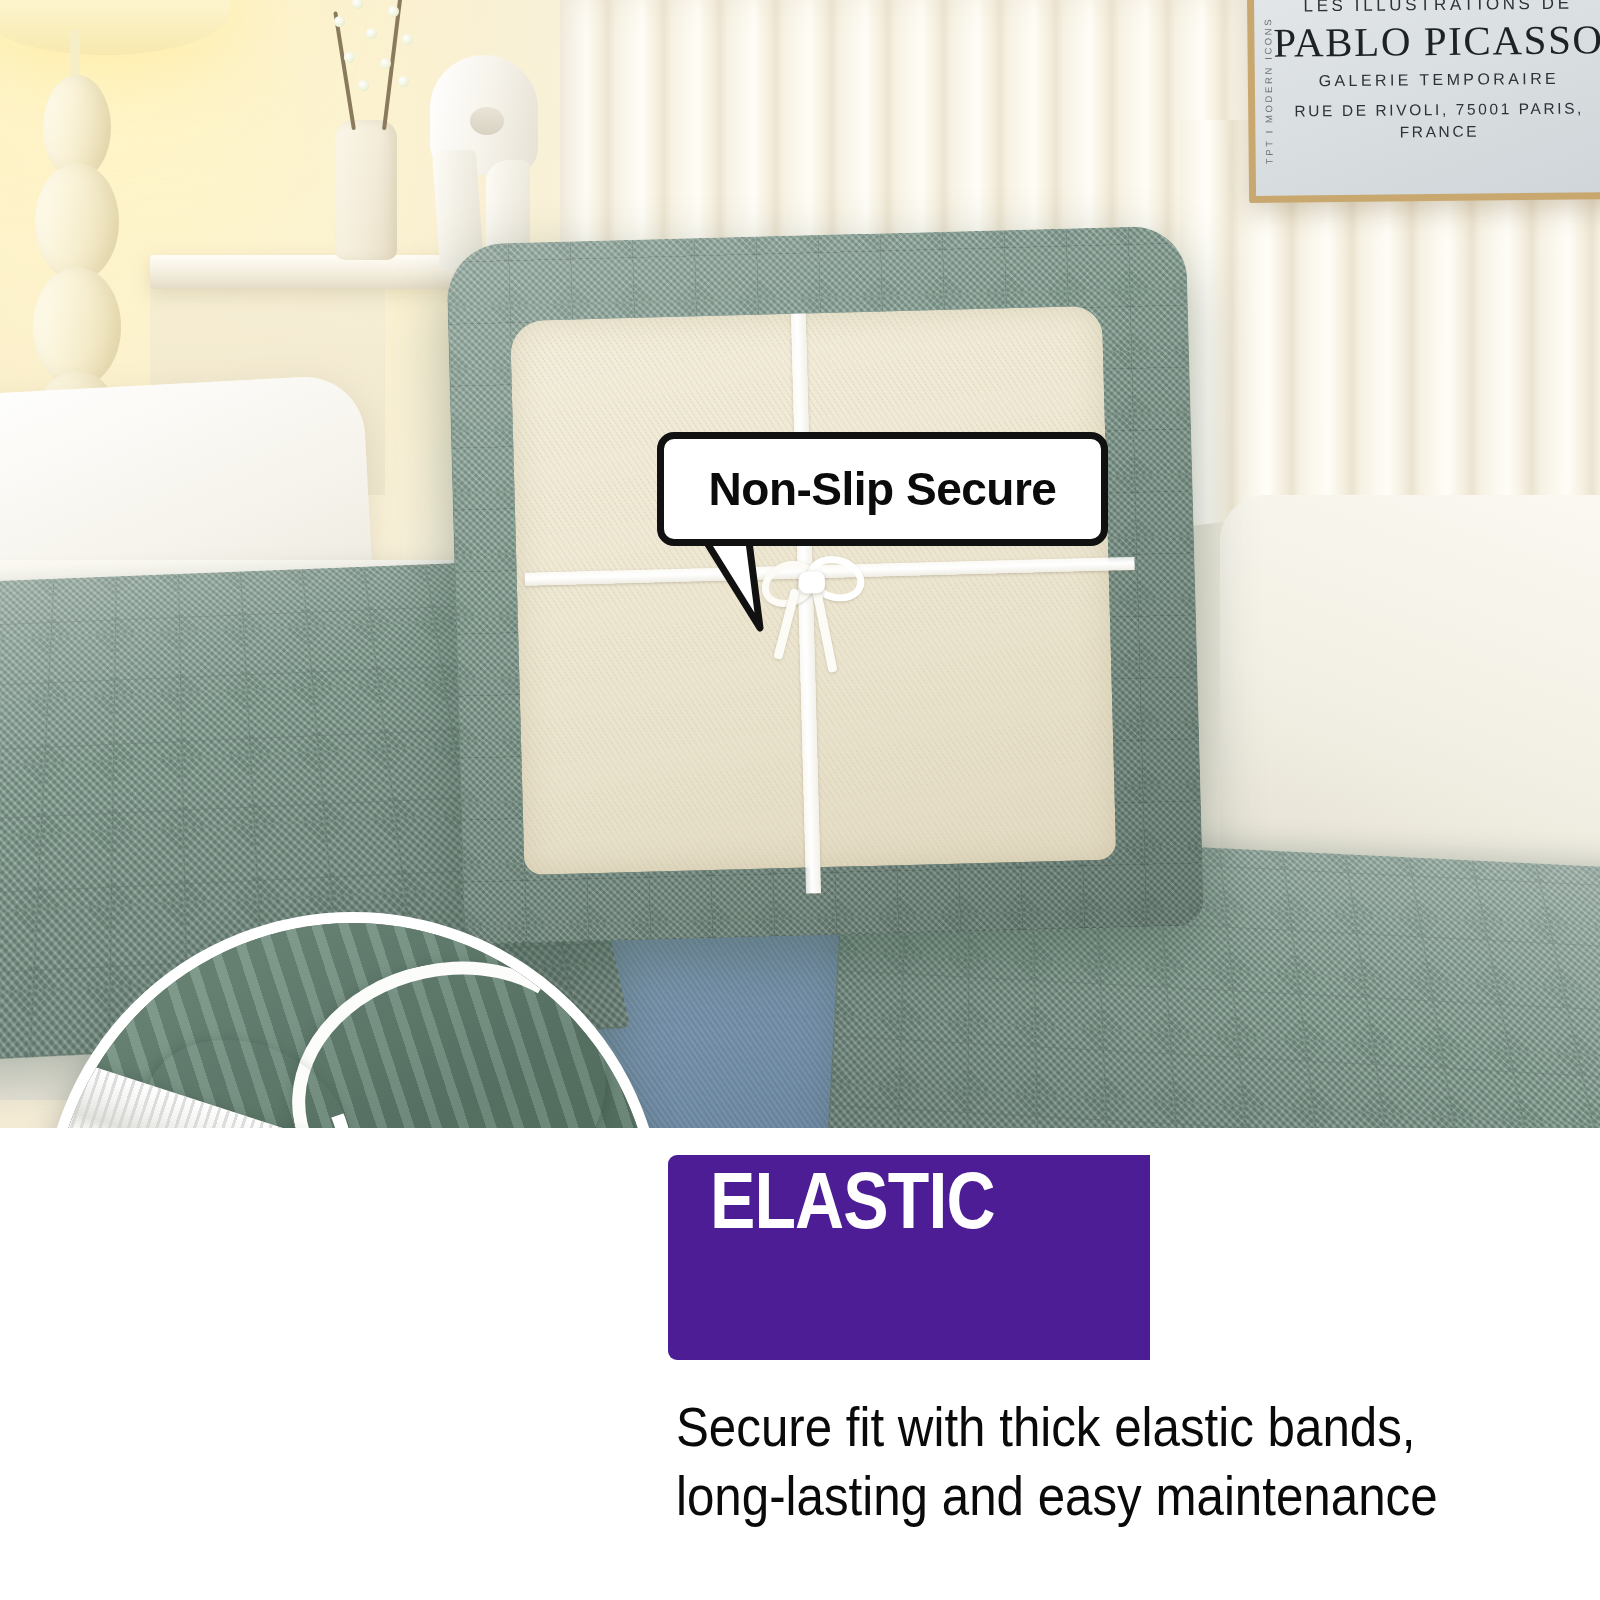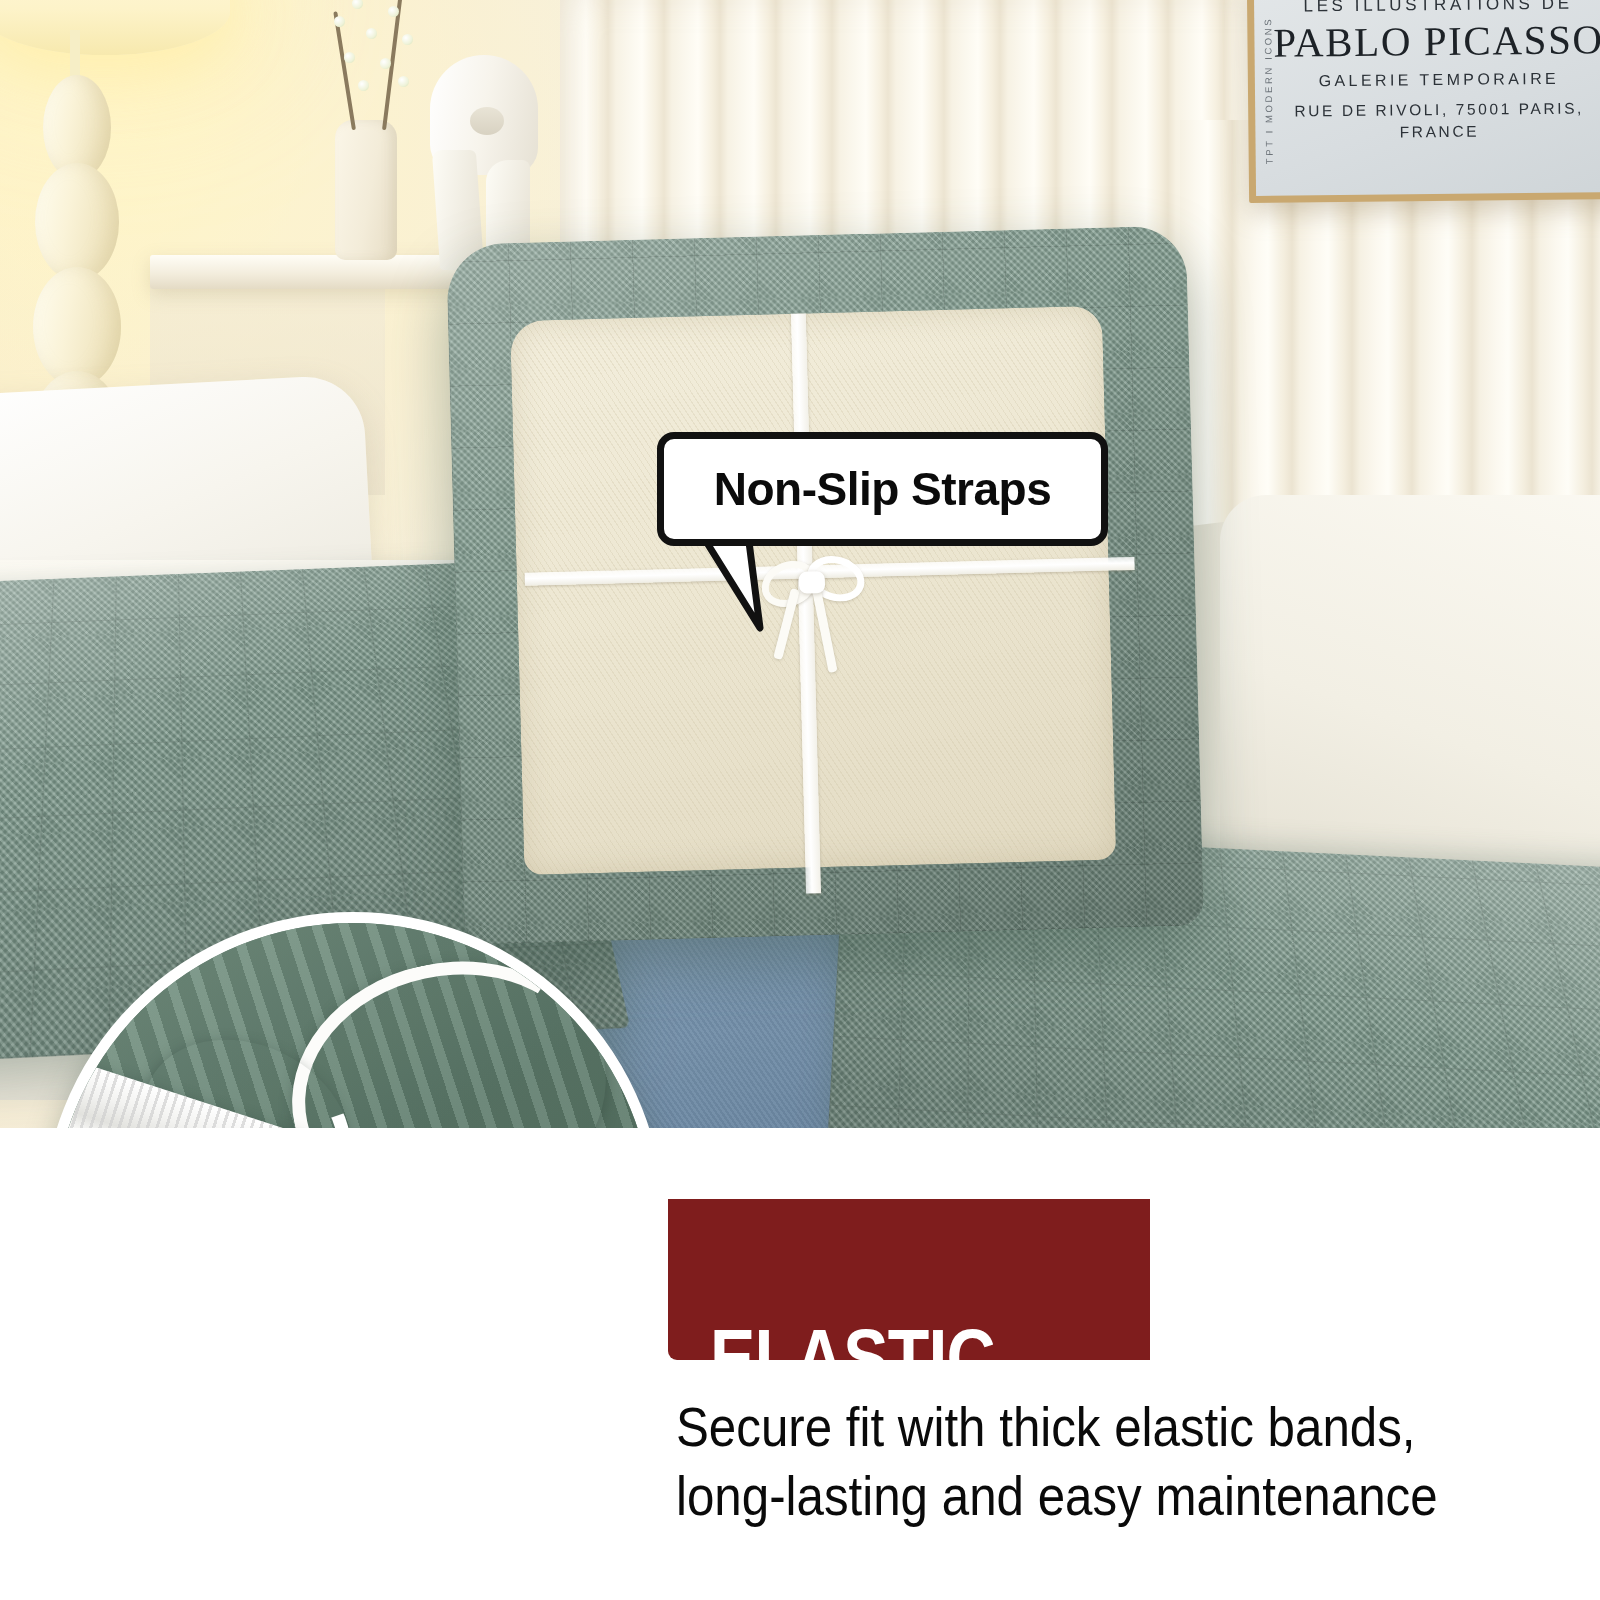--- a/index.html
+++ b/index.html
@@ -192,21 +192,21 @@
   .rb1{left:238px;top:40px;width:290px;height:230px;transform:rotate(-12deg);
         border-color:#FCFCFA transparent #FCFCFA #FCFCFA;}
   .rb2{left:86px;top:122px;width:190px;height:140px;transform:rotate(26deg);
         border-color:transparent #FFFFFF #FFFFFF transparent;}
 
   
   .panel{position:absolute;left:0;top:1128px;width:1600px;height:472px;background:#FFFFFF;}
 
   .banner{position:absolute;left:668px;top:1155px;width:892px;height:205px;
         border-radius:9px;overflow:hidden;display:flex;}
-  .banner-teal{width:54%;height:100%;background:#7f1d1d;display:flex;align-items:flex-end;margin-top:44px;}
+  .banner-teal{width:54%;height:100%;background:#4c1d95;display:flex;align-items:flex-start;}
   .banner-teal span{color:#FFFFFF;font-size:79px;font-weight:700;letter-spacing:-1px;
         margin-left:42px;transform:scaleX(.86);transform-origin:left center;}
   .banner-white{flex:1;height:100%;background:#FFFFFF;display:flex;align-items:center;
         border:6px solid #4A97AF;border-left:none;border-radius:0 9px 9px 0;box-sizing:border-box;}
   .banner-white span{color:#0A0A0A;font-size:79px;font-weight:700;letter-spacing:-1px;
         margin-left:26px;transform:scaleX(.86);transform-origin:left center;}
 
   .subtext{position:absolute;left:676px;top:1392px;width:910px;color:#0A0A0A;
         font-size:56px;line-height:1.24;font-weight:400;transform:scaleX(.88);transform-origin:left top;}
 </style>
@@ -295,21 +295,21 @@
       </div>
     </div>
 
     <div class="tail">
       <svg width="180" height="120" viewBox="0 0 180 120">
         <path d="M4 2 L70 108 L58 14 Z" fill="#FFFFFF" stroke="#111111" stroke-width="7" stroke-linejoin="round"></path>
       </svg>
     </div>
 
     <div class="callout">
-      <span>Non-Slip Straps</span>
+      <span>Non-Slip Secure</span>
     </div>
 
     <div class="inset">
       <div class="inset-bg"></div>
 
       <div class="ribbon rb1"></div>
       <div class="ribbon rb2"></div>
 
       <div class="elastic-band"></div>
     </div>

